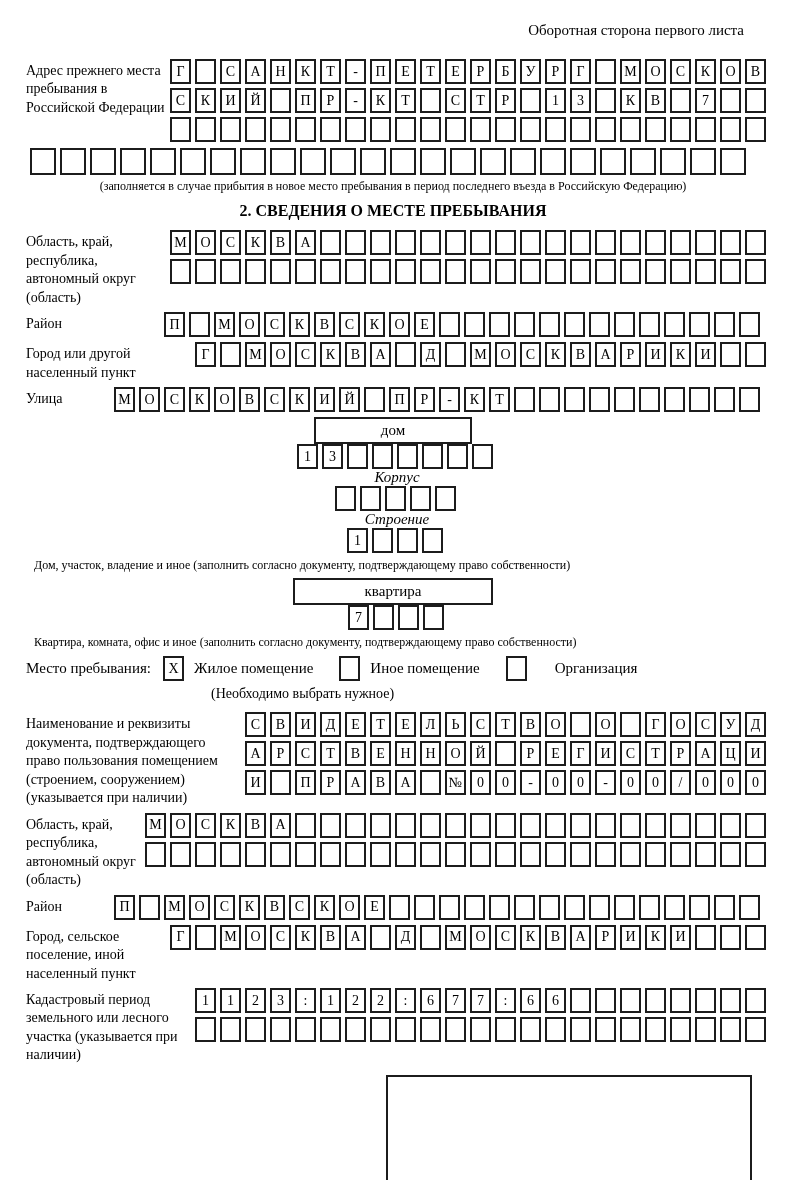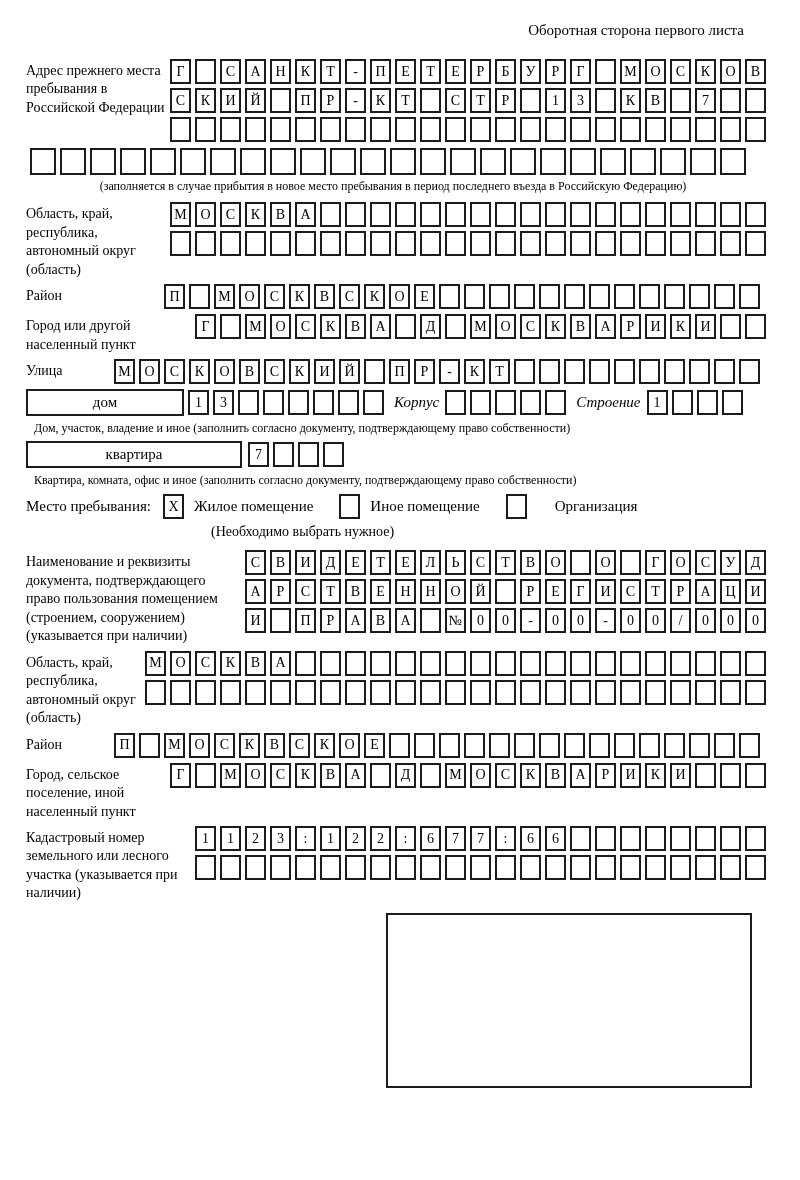--- a/index.html
+++ b/index.html
@@ -21,25 +21,25 @@
   .overflow-row { margin: 6px 0 2px 0; margin-left: 0; justify-content: flex-start; }
 
   .note { font-size: 12px; line-height: 1.35; }
   .center-note { text-align: center; margin: 3px 0 8px; }
   .field-note { margin: 0 0 5px 8px; }
 
   .section-title { font-weight: bold; font-size: 16px; text-align: center; margin: 4px 0 10px; }
   .subtitle { font-weight: bold; font-size: 15.5px; text-align: center; margin: 14px 0 10px; }
   .law-note { text-align: center; font-size: 13.5px; line-height: 1.5; margin-bottom: 8px; }
 
-  .inline-row { display: flex; align-items: center; margin: 2px 0 4px; }
+  .inline-row { display: flex; align-items: center; margin: 2px 0 4px; flex-direction: column; }
   .named-box { border: 2px solid #1c1c1c; height: 27px; display: flex; align-items: center;
     justify-content: center; font-size: 15px; flex: none; }
   .house-box { width: 158px; }
-  .apt-box { width: 216px; }
+  .apt-box { width: 200px; }
   .inline-label { font-size: 15px; margin: 0 2px 0 10px; flex: none; font-style: italic; }
 
   .stay-row { display: flex; align-items: center; font-size: 15px; margin-top: 6px; }
   .stay-row .cell { margin: 0 0 0 12px; }
   .stay-row .opt-label { margin-left: 10px; }
   .stay-note { font-size: 14px; margin: 5px 0 10px 185px; }
 
   .confirm-wrap { width: 382px; margin-left: auto; margin-top: 10px; }
   .confirm-box { width: 366px; height: 175px; border: 2px solid #1c1c1c; margin: 0 auto; background: #fff; }
 </style>
@@ -154,20 +154,21 @@
       <span class="cell"></span>
       <span class="cell"></span>
       <span class="cell"></span>
       <span class="cell"></span>
       <span class="cell"></span>
       <span class="cell"></span>
       <span class="cell"></span>
     </div>
   <div class="note center-note">(заполняется в случае прибытия в новое место пребывания в период последнего въезда в Российскую Федерацию)</div>
 
+  <div class="section-title">2. СВЕДЕНИЯ О МЕСТЕ ПРЕБЫВАНИЯ</div>
 
   <div class="form-row">
     <div class="label w140">Область, край, республика, автономный округ (область)</div>
     <div class="rows">
       <div class="cells">
           <span class="cell">М</span>
           <span class="cell">О</span>
           <span class="cell">С</span>
           <span class="cell">К</span>
           <span class="cell">В</span>
@@ -565,21 +566,21 @@
           <span class="cell">К</span>
           <span class="cell">И</span>
           <span class="cell"></span>
           <span class="cell"></span>
           <span class="cell"></span>
         </div>
     </div>
   </div>
 
   <div class="form-row">
-    <div class="label w165">Кадастровый номер земельного или лесного участка (указывается при наличии)</div>
+    <div class="label w165">Кадастровый период земельного или лесного участка (указывается при наличии)</div>
     <div class="rows">
       <div class="cells">
           <span class="cell">1</span>
           <span class="cell">1</span>
           <span class="cell">2</span>
           <span class="cell">3</span>
           <span class="cell">:</span>
           <span class="cell">1</span>
           <span class="cell">2</span>
           <span class="cell">2</span>

